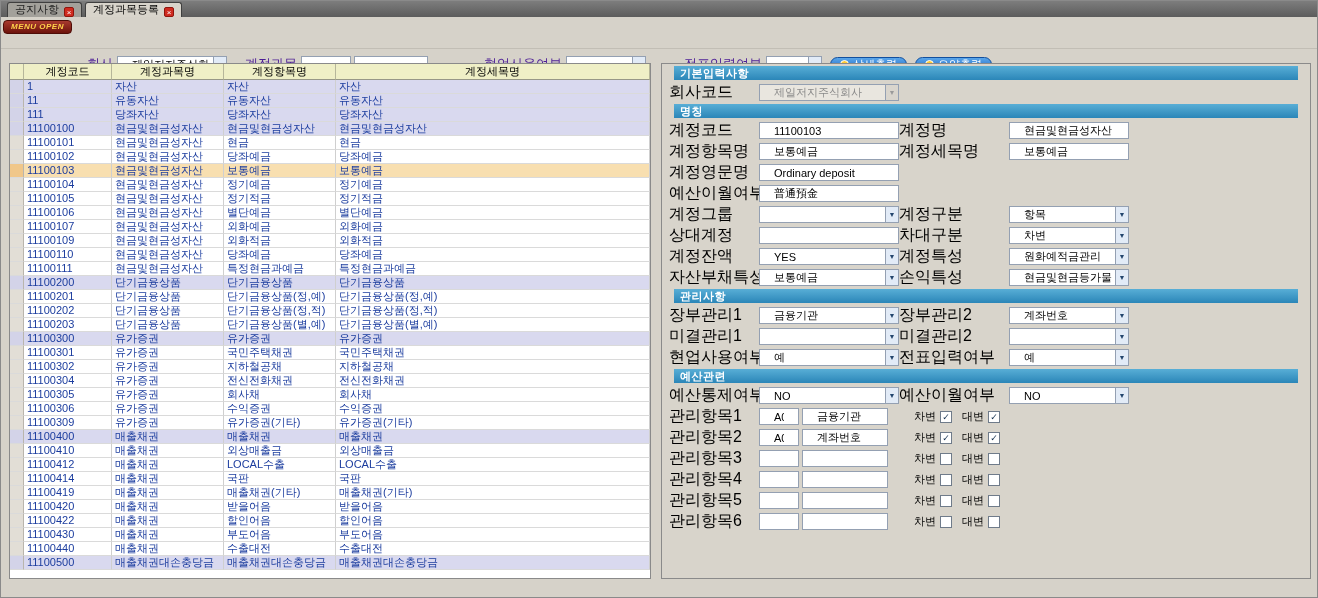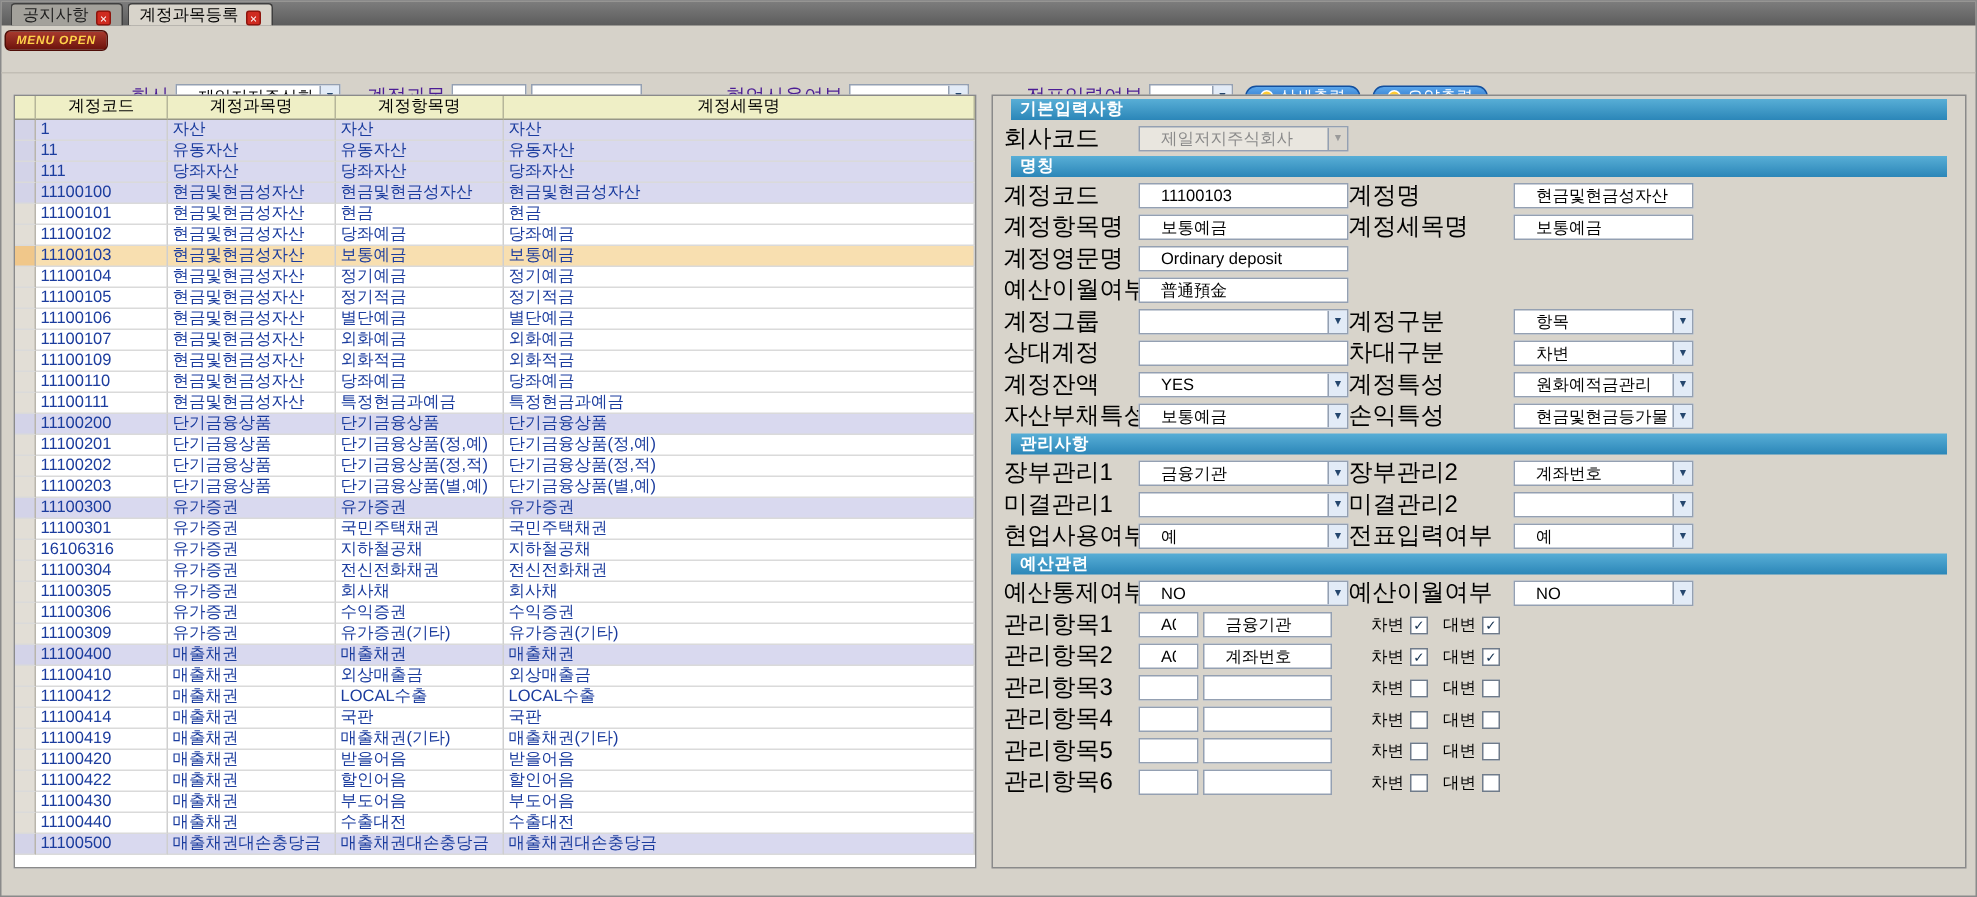--- a/index.html
+++ b/index.html
@@ -264,21 +264,21 @@
           </div>
           <div class="grid-row">
             <div class="gc gc0"></div>
             <div class="gc gc1">11100301</div>
             <div class="gc gc2">유가증권</div>
             <div class="gc gc3">국민주택채권</div>
             <div class="gc gc4">국민주택채권</div>
           </div>
           <div class="grid-row">
             <div class="gc gc0"></div>
-            <div class="gc gc1">16106316</div>
+            <div class="gc gc1">11100302</div>
             <div class="gc gc2">유가증권</div>
             <div class="gc gc3">지하철공채</div>
             <div class="gc gc4">지하철공채</div>
           </div>
           <div class="grid-row">
             <div class="gc gc0"></div>
             <div class="gc gc1">11100304</div>
             <div class="gc gc2">유가증권</div>
             <div class="gc gc3">전신전화채권</div>
             <div class="gc gc4">전신전화채권</div>

